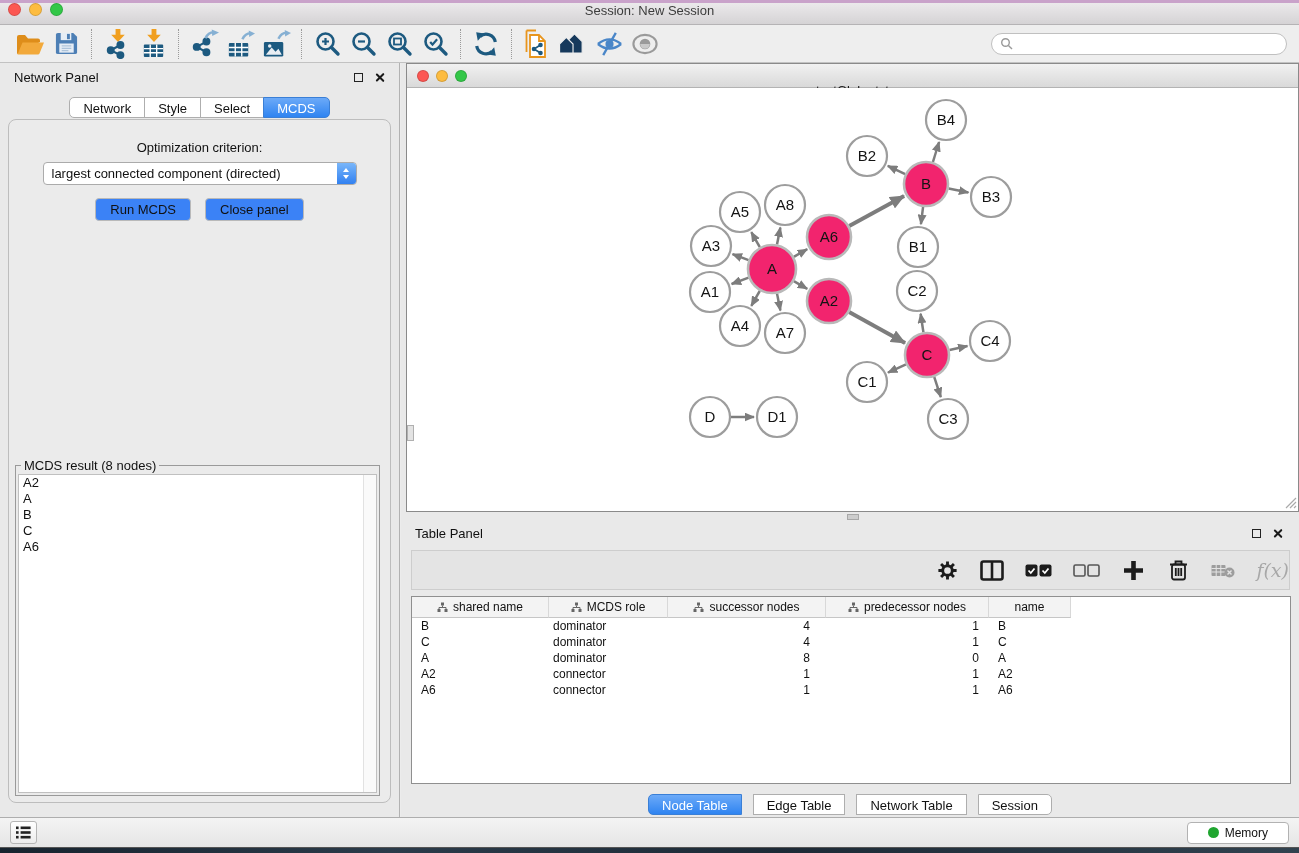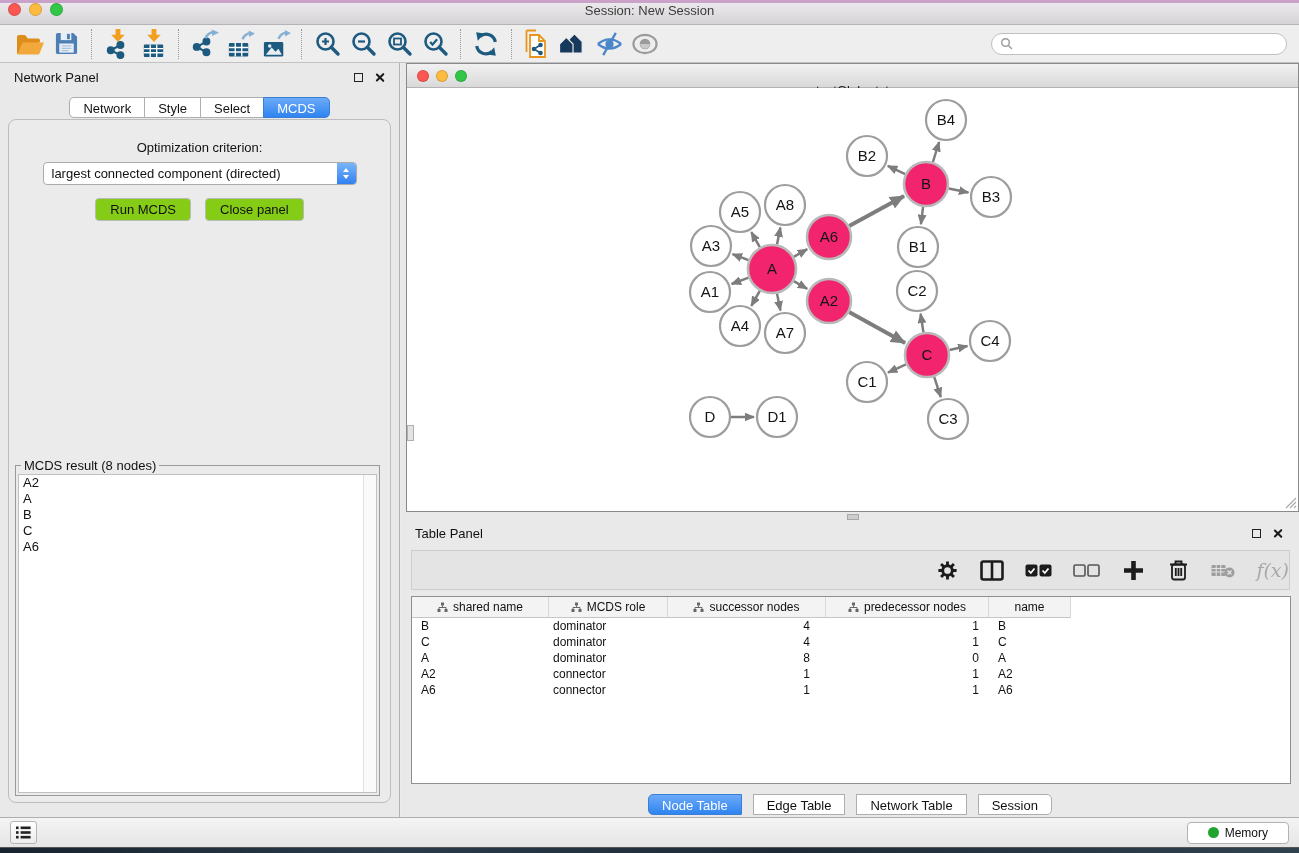--- a/index.html
+++ b/index.html
@@ -37,21 +37,21 @@
   .tab:last-child { border-radius:0 5px 5px 0; }
   .tab.active { background:linear-gradient(#6caaf8,#2f84f1); color:#fff; border-color:#3a7fd6; }
   .cp-body { position:absolute; left:8px; right:8px; top:56px; bottom:14px; background:#ebebeb; border:1px solid #bdbdbd; border-radius:8px; }
   .opt-label { text-align:center; font-size:13px; color:#111; margin-top:20px; }
   .dropdown { width:314px; height:23px; background:#fff; border:1px solid #ababab; border-radius:4px; display:flex; align-items:center; margin:7px auto 0; overflow:hidden; }
   .dropdown .val { flex:1; font-size:13px; color:#111; padding-left:8px; white-space:nowrap; }
   .stepper { width:19px; height:23px; background:linear-gradient(#7db9fa,#2e7ef0); display:flex; flex-direction:column; align-items:center; justify-content:center; gap:3px; border-radius:0 3px 3px 0; }
   .chev-up { width:0; height:0; border-left:3.5px solid transparent; border-right:3.5px solid transparent; border-bottom:4.5px solid #fff; }
   .chev-down { width:0; height:0; border-left:3.5px solid transparent; border-right:3.5px solid transparent; border-top:4.5px solid #fff; }
   .btn-row { display:flex; justify-content:center; gap:14px; margin-top:13px; }
-  .btn { background:#84cc16; border:1px solid #b9b9b9; border-radius:4px; font-size:13px; font-family:"Liberation Sans",sans-serif; padding:3px 14px; color:#111; }
+  .btn { background:#3b82f6; border:1px solid #b9b9b9; border-radius:4px; font-size:13px; font-family:"Liberation Sans",sans-serif; padding:3px 14px; color:#111; }
   fieldset.result-box { position:absolute; left:6px; right:10px; top:338px; bottom:6px; border:1px solid #9a9a9a; padding:1px 2px 2px 2px; }
   fieldset.result-box legend { font-size:13px; color:#111; padding:0 3px; margin-left:3px; }
   .list-box { height:100%; background:#fff; border:1px solid #c0c0c0; position:relative; overflow:hidden; }
   .scroll-track { position:absolute; top:0; right:0; bottom:0; width:13px; background:#fafafa; border-left:1px solid #e2e2e2; }
   .list-item { font-size:13px; color:#111; padding:0 0 0 4px; line-height:16px; }
 
   
   .rp { position:absolute; left:401px; right:0; top:0; bottom:0; background:#e9e9e9; }
   .net-win { position:absolute; left:5px; top:0; width:893px; height:449px; border:1px solid #8a8a8a; background:#fff; }
   .net-title { height:24px; background:linear-gradient(#f1f1f1,#d9d9d9); border-bottom:1px solid #b3b3b3; display:flex; align-items:center; padding-left:10px; position:relative; }

